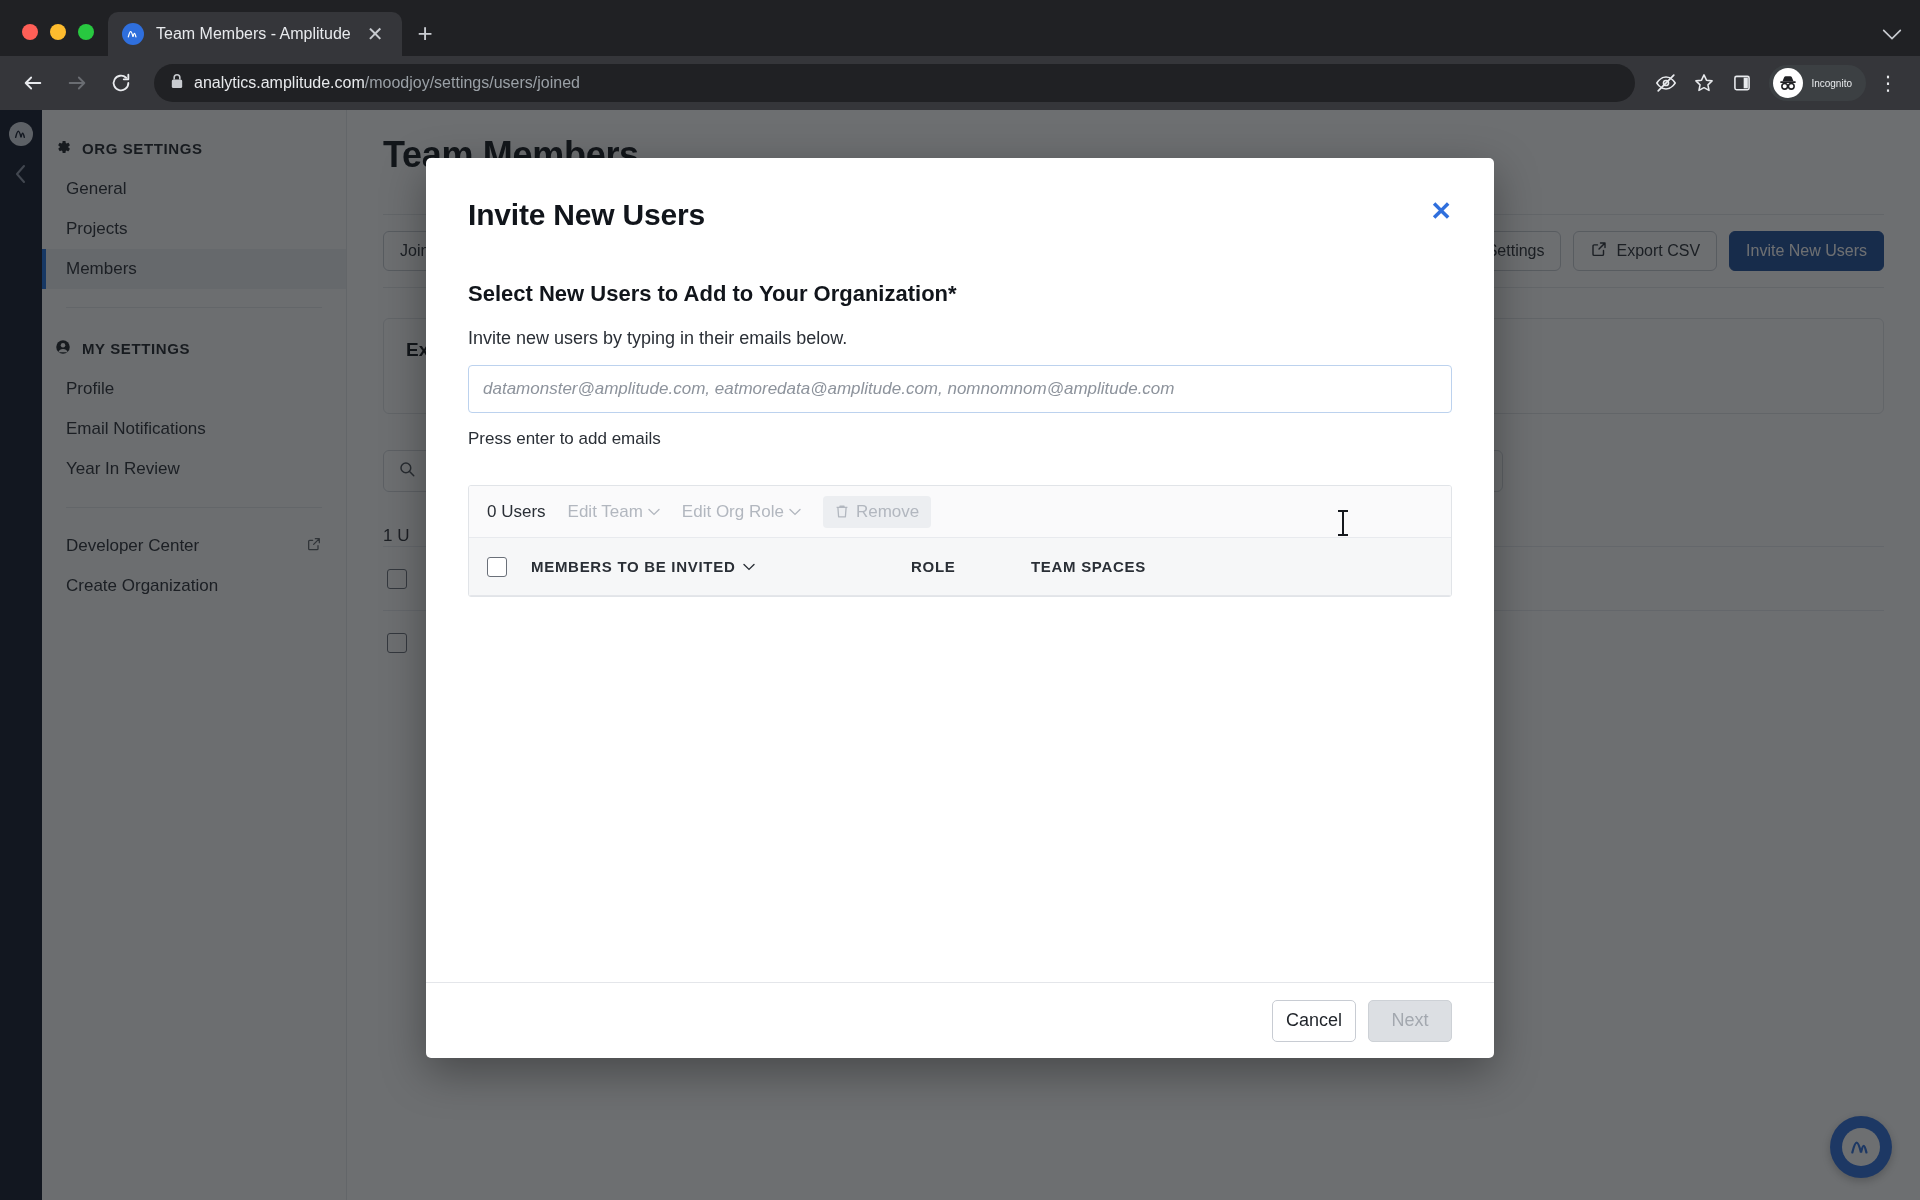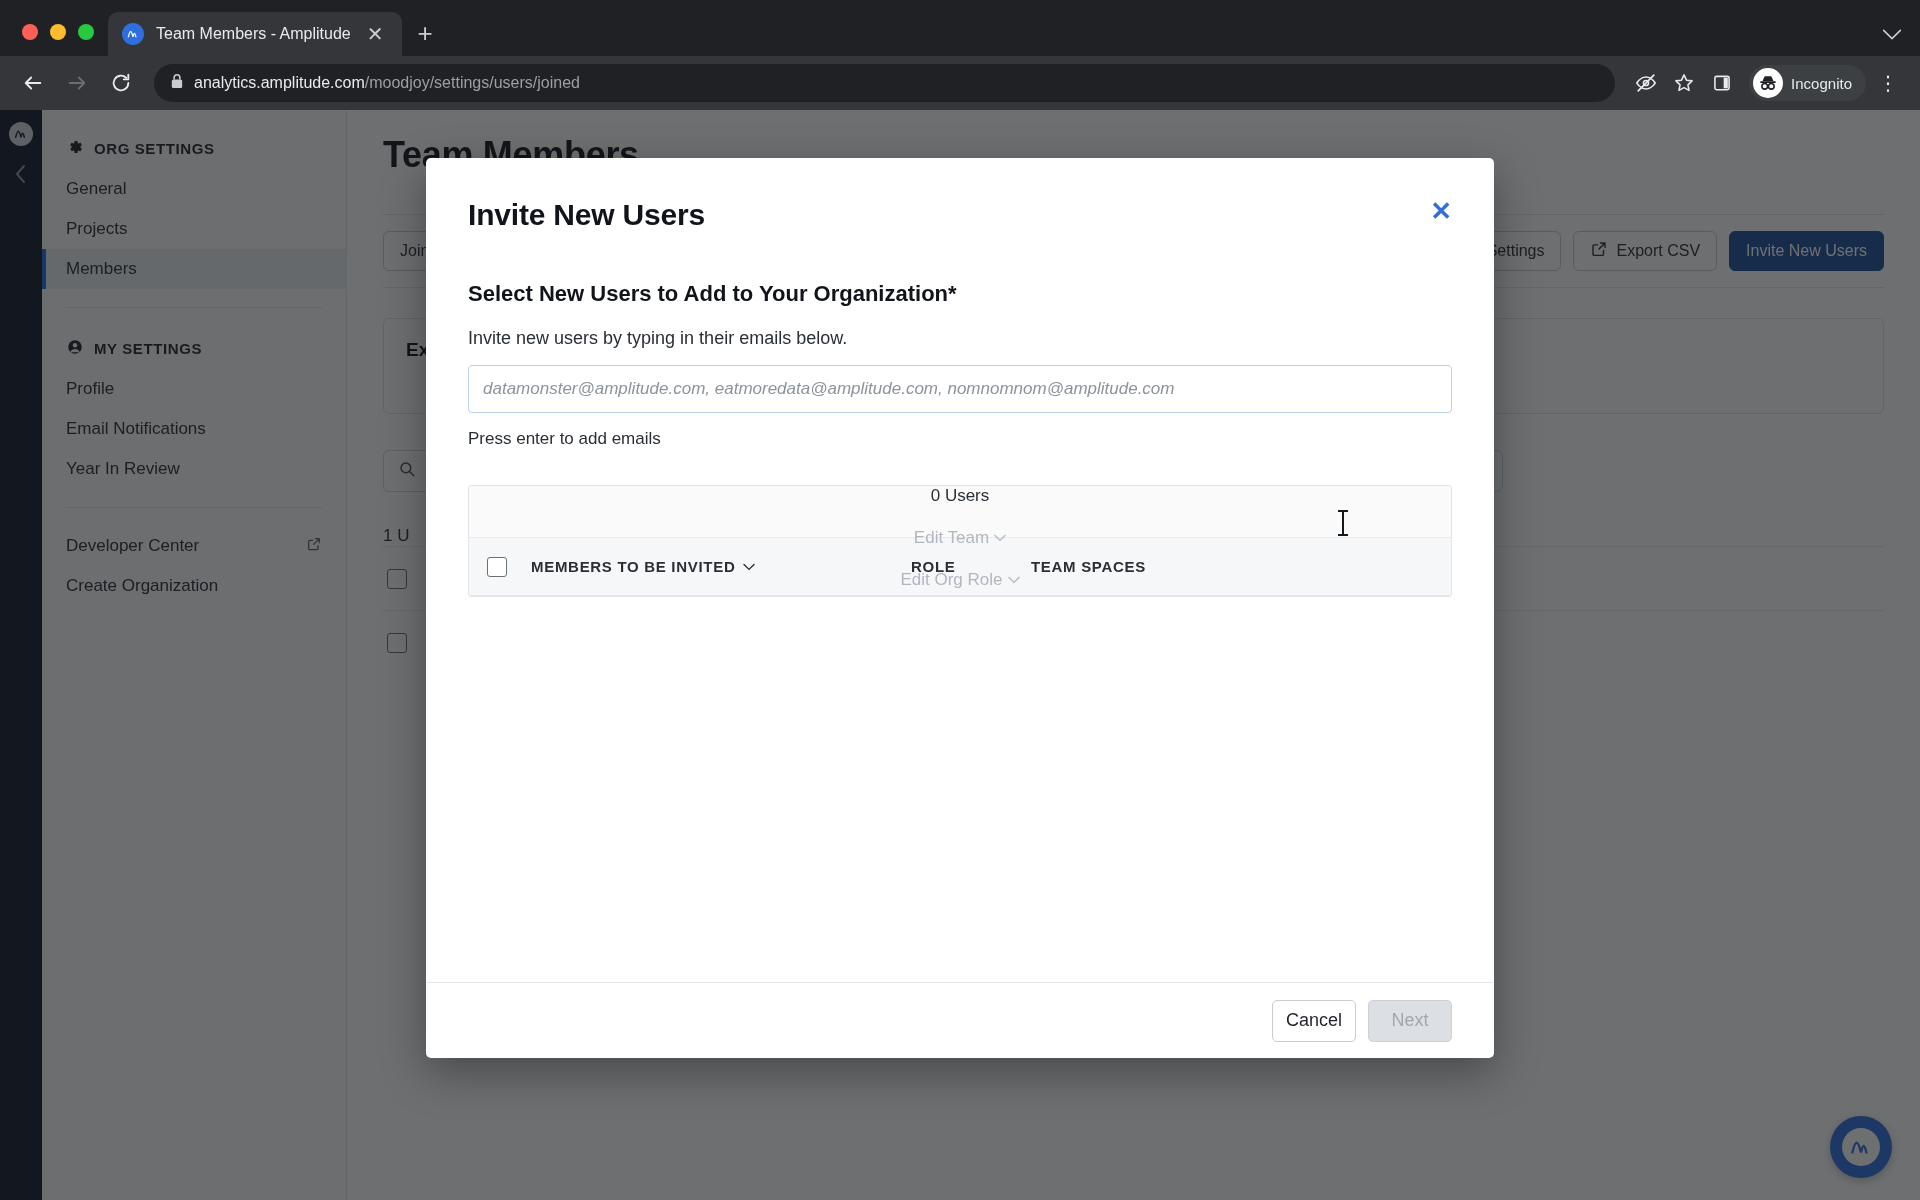--- a/index.html
+++ b/index.html
@@ -72,21 +72,21 @@
   }
   .incognito-chip {
     display: flex; align-items: center; gap: 8px; height: 36px;
     background: #3c4043; border-radius: 18px; padding: 0 14px 0 4px;
     margin-left: 6px; cursor: pointer;
   }
   .incognito-avatar {
     width: 30px; height: 30px; border-radius: 50%; background: #fff;
     display: flex; align-items: center; justify-content: center;
   }
-  .incognito-label { color: #e8eaed; font-size: 15px; }
+  .incognito-label { color: #e8eaed; font-size: 10px; }
   .kebab { color: #e8eaed; font-size: 20px; padding: 0 8px; cursor: pointer; line-height: 1; }
 
   
   .viewport {
     position: absolute; left: 0; top: 110px; width: 1920px; height: 1090px;
     background: #ffffff; overflow: hidden;
   }
 
   
   .rail {
@@ -100,21 +100,21 @@
   }
   .rail-collapse { color: #8e97a8; font-size: 17px; cursor: pointer; }
 
   
   .sidebar {
     position: absolute; left: 42px; top: 0; width: 305px; height: 1090px;
     background: #fbfbfc; border-right: 1px solid #e4e6ea; padding-top: 16px;
   }
   .side-section-head {
     display: flex; align-items: center; gap: 10px;
-    padding: 12px 24px 10px 24px;
+    padding: 12px 24px 10px 12px;
     font-size: 15px; font-weight: 700; letter-spacing: 0.6px; color: #1f2329;
   }
   .side-item {
     position: relative; padding: 10px 24px 10px 24px;
     font-size: 17px; color: #2a2f36; cursor: pointer;
   }
   .side-item.active { background: #eceef1; }
   .side-item.active::before {
     content: ""; position: absolute; left: 0; top: 0; bottom: 0; width: 4px; background: #1f6fde;
   }
@@ -193,21 +193,21 @@
     font-family: "Liberation Sans", sans-serif; outline: none;
   }
   .email-input::placeholder { color: #8d939c; font-style: italic; }
   .hint { margin-top: 16px; font-size: 17px; color: #2a2f36; }
 
   .invite-table {
     margin-top: 36px; border: 1px solid #e1e4e8; border-radius: 3px; overflow: hidden;
   }
   .it-toolbar {
     height: 52px; background: #fafafb; border-bottom: 1px solid #e8eaee;
-    display: flex; align-items: center; gap: 22px; padding: 0 18px; flex-direction: column;
+    display: flex; align-items: center; gap: 22px; padding: 0 18px;
   }
   .it-count { font-size: 17px; color: #2a2f36; }
   .it-action {
     font-size: 17px; color: #b2b7bf; cursor: pointer; display: inline-flex; align-items: center; gap: 5px;
   }
   .it-remove {
     font-size: 17px; color: #b2b7bf; background: #eceef1; border-radius: 4px;
     padding: 6px 12px; display: inline-flex; align-items: center; gap: 7px; cursor: pointer;
   }
   .it-head {

